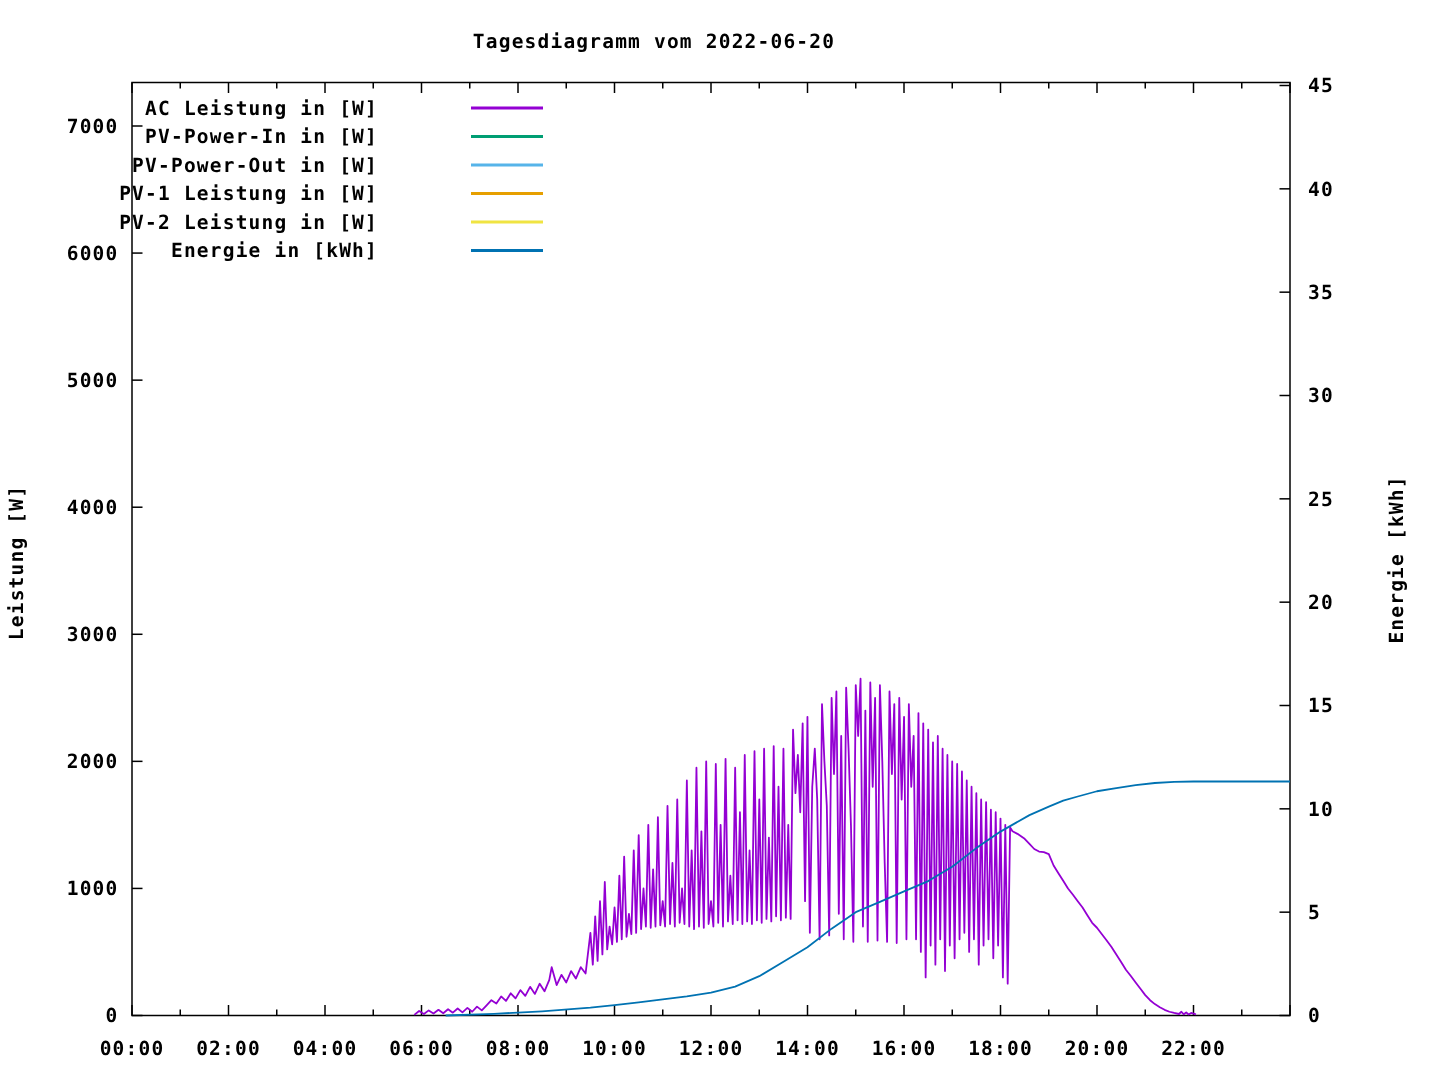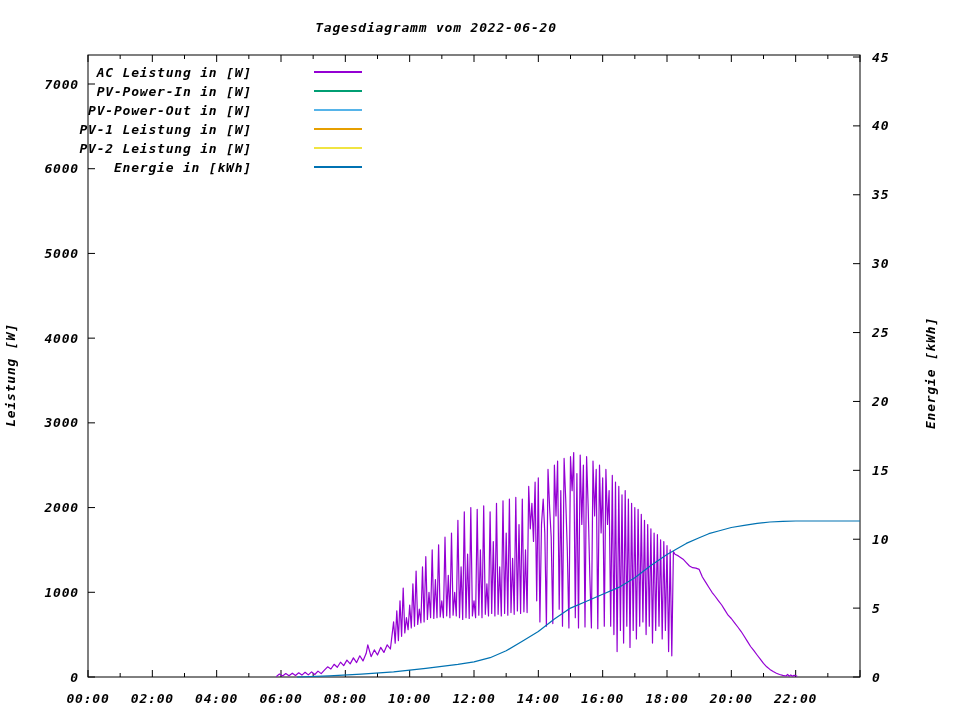--- a/index.html
+++ b/index.html
@@ -1,16 +1,16 @@
 <!DOCTYPE html>
 <html><head>
 <meta charset="utf-8">
 <style>
   html,body{margin:0;padding:0;background:#ffffff;}
-  .chart-wrap{position:relative;width:960px;height:720px;background:#ffffff;overflow:hidden;font-style:italic;}
+  .chart-wrap{position:relative;width:960px;height:720px;background:#ffffff;overflow:hidden;}
   svg text{
     font-family:"DejaVu Sans Mono","Liberation Mono",monospace;
     font-weight:bold;
     font-size:13px;
     letter-spacing:0.8px;
     fill:#000000;
   }
   svg .t-title{font-size:13px;}
   svg .t-axis{font-size:13px;}
 </style>

